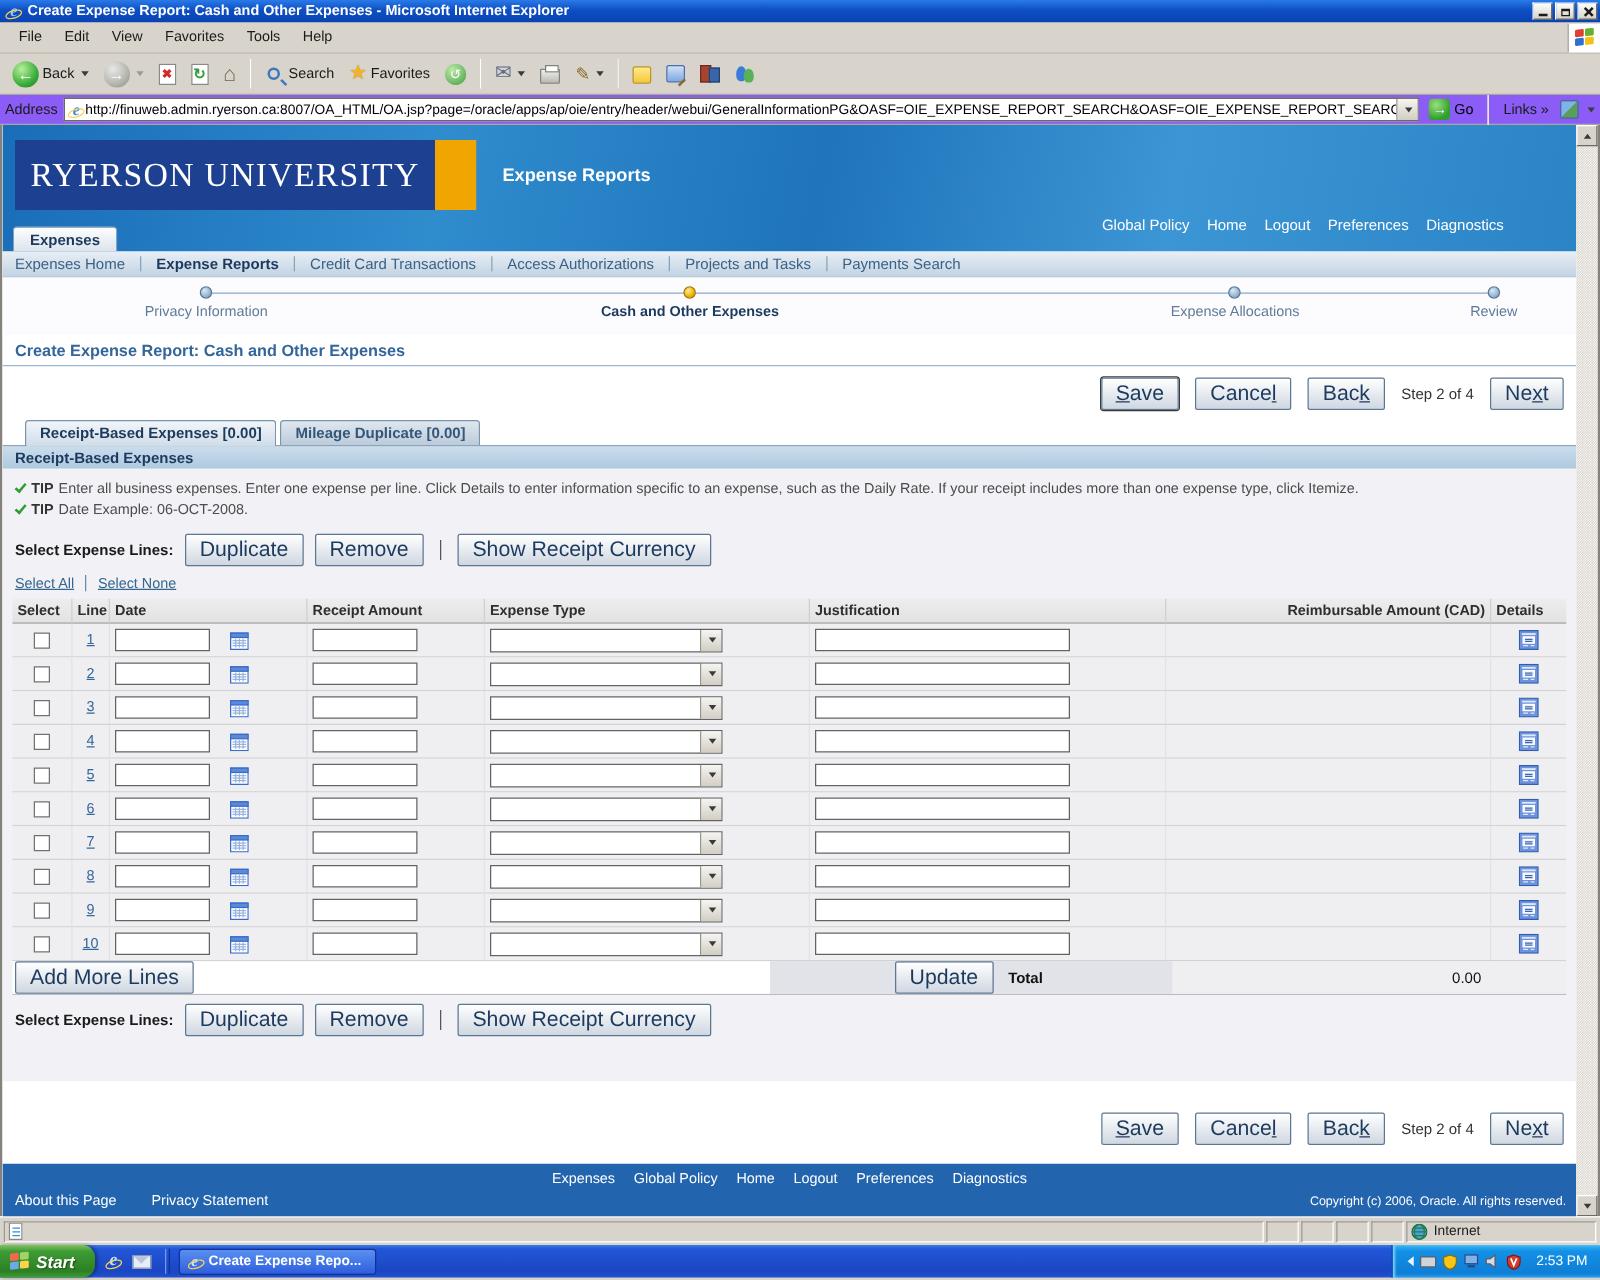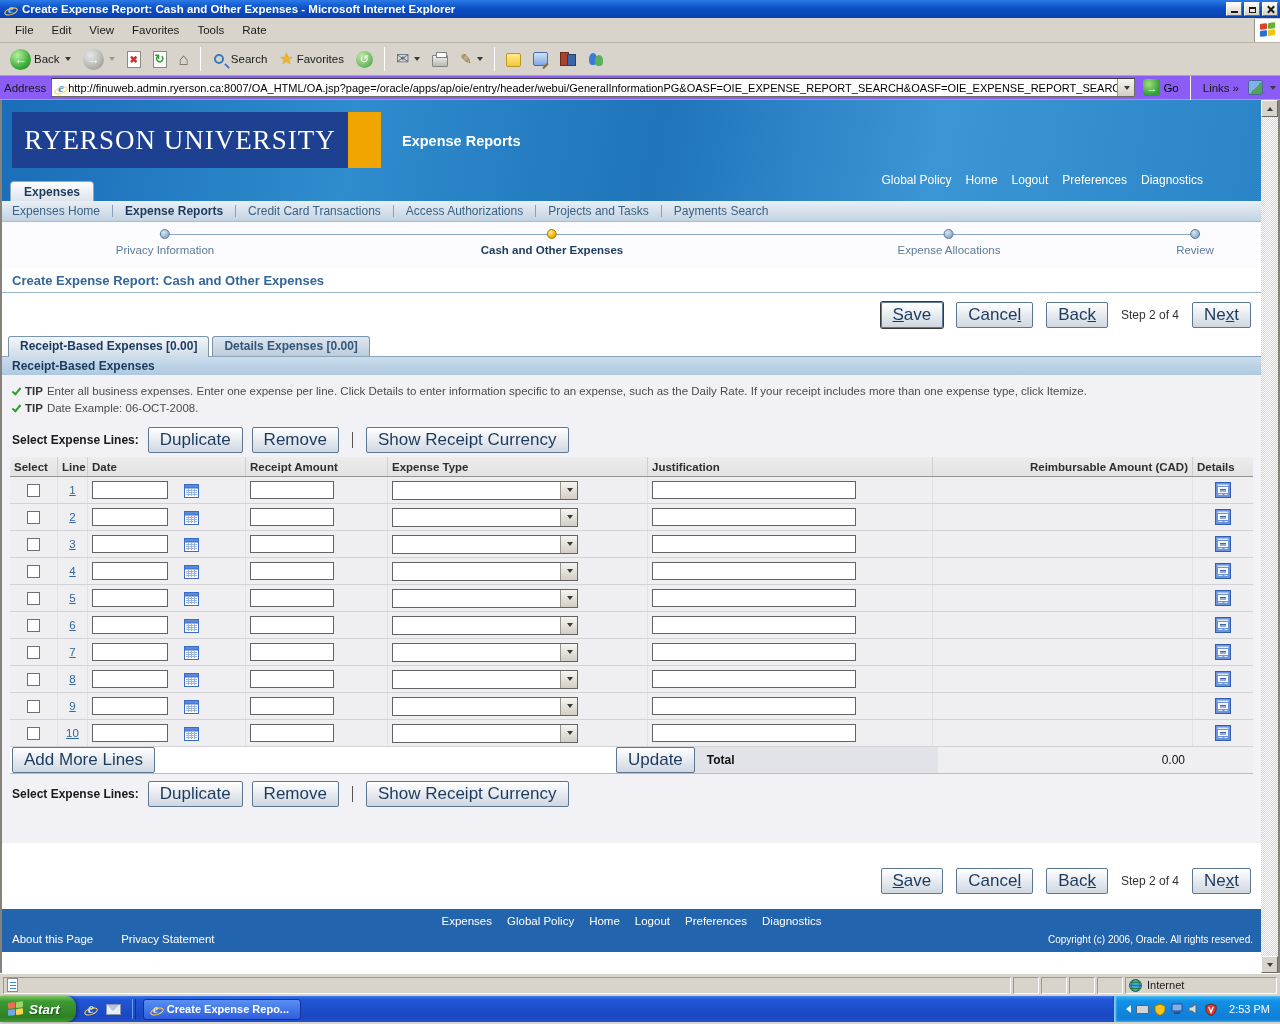--- a/index.html
+++ b/index.html
@@ -116,21 +116,21 @@
   .title-rule { height:1px; background:#9cb8d0; margin-top:4px; }
 
   
   .actions { display:flex; justify-content:flex-end; align-items:center; gap:13px; padding:9px 10px 5px; }
   .step-text { font-size:12px; color:#333; }
   .btn { background:linear-gradient(#ffffff,#cfd7e1); border:1px solid #5c7792; border-radius:2px; padding:2px 11px;
     font-family:"Liberation Sans",sans-serif; font-size:17px; color:#1c3a5e; cursor:pointer; white-space:nowrap; }
   .btn.default { box-shadow:0 0 0 1px #3a3a3a; }
 
   
-  .subtabs { display:flex; gap:3px; padding-left:6px; margin-top:3px; }
+  .subtabs { display:flex; gap:3px; padding-left:18px; margin-top:3px; }
   .subtab { padding:2px 11px 3px; font-size:12px; font-weight:bold; border:1px solid #7b94ad; border-bottom:none; border-radius:3px 3px 0 0; cursor:pointer; }
   .subtab.active { background:linear-gradient(#f2f6fa,#cfdce8); color:#1c3a5e; position:relative; z-index:2; margin-bottom:-1px; }
   .subtab.inactive { background:linear-gradient(#dfe7ef,#bccbda); color:#33577a; }
   .section-bar { height:19px; background:linear-gradient(#cadded,#aec9de); border-top:1px solid #8aa4bc; display:flex; align-items:center;
     padding-left:10px; font-size:12px; font-weight:bold; color:#1c3a5e; }
   .section-body { background:#f1f1f6; padding:6px 8px 32px; }
 
   
   .tips { margin:2px 0 10px 2px; }
   .tip-line { font-size:11.5px; color:#4c4c4c; line-height:17px; display:flex; align-items:baseline; }
@@ -168,21 +168,21 @@
   .w-date { width:76px; margin-right:16px; }
   .w-amt { width:84px; }
   .w-just { width:204px; }
   .fake-select { width:186px; height:19px; background:#fff; border:1px solid #636363; display:flex; align-items:stretch; cursor:pointer; }
   .fs-btn { margin-left:auto; width:17px; background:linear-gradient(#f6f5f1,#d2cec4); border-left:1px solid #9a968c; display:flex; align-items:center; justify-content:center; }
   .cal-ic, .det-ic { cursor:pointer; display:inline-flex; }
 
   
   .tfoot { display:flex; height:26px; }
   .fc-white { width:606px; background:#fff; display:flex; align-items:center; padding-left:2px; }
-  .fc-gray { flex:1; background:#e2e3e9; display:flex; align-items:center; justify-content:flex-start; gap:12px; padding-right:4px; }
+  .fc-gray { flex:1; background:#e2e3e9; display:flex; align-items:center; justify-content:center; gap:12px; padding-right:4px; }
   .total-lbl { font-size:12px; font-weight:bold; color:#111; }
   .fc-total { width:255px; background:#efeff2; display:flex; align-items:center; justify-content:flex-end; padding-right:8px; font-size:12px; color:#111; }
   .fc-det { width:60px; background:#efeff2; }
 
   
   .footer-bar { margin-top:10px; background:var(--footer_blue,#2264ae); color:#fff; padding:4px 0 7px; }
   .footer-links { display:flex; justify-content:center; gap:15px; font-size:11.5px; padding:2px 0 6px; }
   .footer-links span { cursor:pointer; }
   .footer-row2 { display:flex; align-items:center; font-size:11.5px; }
   .footer-row2 .left { display:flex; gap:28px; margin-left:10px; }
@@ -242,21 +242,21 @@
         </span>
     </span>
   </div>
 
   <div class="menubar">
     <span class="menuitem">File</span>
     <span class="menuitem">Edit</span>
     <span class="menuitem">View</span>
     <span class="menuitem">Favorites</span>
     <span class="menuitem">Tools</span>
-    <span class="menuitem">Rate</span>
+    <span class="menuitem">Help</span>
     <span class="flag-box">
         <span class="flag">
           <i></i>
           <i></i>
           <i></i>
           <i></i>
         </span>
       </span>
   </div>
 
@@ -376,21 +376,21 @@
       <div class="train">
         <div class="train-line"></div>
         <div class="train-step" style="left:163px">
           <div class="dot"></div>
           <div class="train-lbl">Privacy Information</div>
         </div>
         <div class="train-step current" style="left:550px">
           <div class="dot"></div>
           <div class="train-lbl">Cash and Other Expenses</div>
         </div>
-        <div class="train-step" style="left:947px">
+        <div class="train-step" style="left:986px">
           <div class="dot"></div>
           <div class="train-lbl">Expense Allocations</div>
         </div>
         <div class="train-step" style="left:1193px">
           <div class="dot"></div>
           <div class="train-lbl">Review</div>
         </div>
       </div>
 
       <div class="page-title">Create Expense Report: Cash and Other Expenses</div>
@@ -399,21 +399,21 @@
       <div class="actions">
         <button class="btn default"><u>S</u>ave</button>
         <button class="btn">Cance<u>l</u></button>
         <button class="btn">Bac<u>k</u></button>
         <span class="step-text">Step 2 of 4</span>
         <button class="btn">Ne<u>x</u>t</button>
       </div>
 
       <div class="subtabs">
         <span class="subtab active">Receipt-Based Expenses [0.00]</span>
-        <span class="subtab inactive">Details Expenses [0.00]</span>
+        <span class="subtab inactive">Mileage Duplicate [0.00]</span>
       </div>
       <div class="section-bar">Receipt-Based Expenses</div>
 
       <div class="section-body">
 
         <div class="tips">
           <div class="tip-line">
             <span class="tick"></span>
             <span class="tip-label">TIP</span>
             <span>Enter all business expenses. Enter one expense per line. Click Details to enter information specific to an expense, such as the Daily Rate. If your receipt includes more than one expense type, click Itemize.</span>
@@ -426,20 +426,25 @@
         </div>
 
         <div class="line-actions">
           <span class="la-label">Select Expense Lines:</span>
           <button class="btn">Duplicate</button>
           <button class="btn">Remove</button>
           <span class="la-sep"></span>
           <button class="btn">Show Receipt Currency</button>
         </div>
 
+        <div class="select-links">
+          <a>Select All</a>
+          <span class="sep"></span>
+          <a>Select None</a>
+        </div>
 
         <div class="etable">
           <div class="thead">
             <span class="th c-select">Select</span>
             <span class="th c-line">Line</span>
             <span class="th c-date">Date</span>
             <span class="th c-receipt">Receipt Amount</span>
             <span class="th c-type">Expense Type</span>
             <span class="th c-just">Justification</span>
             <span class="th c-reimb">Reimbursable Amount (CAD)</span>

